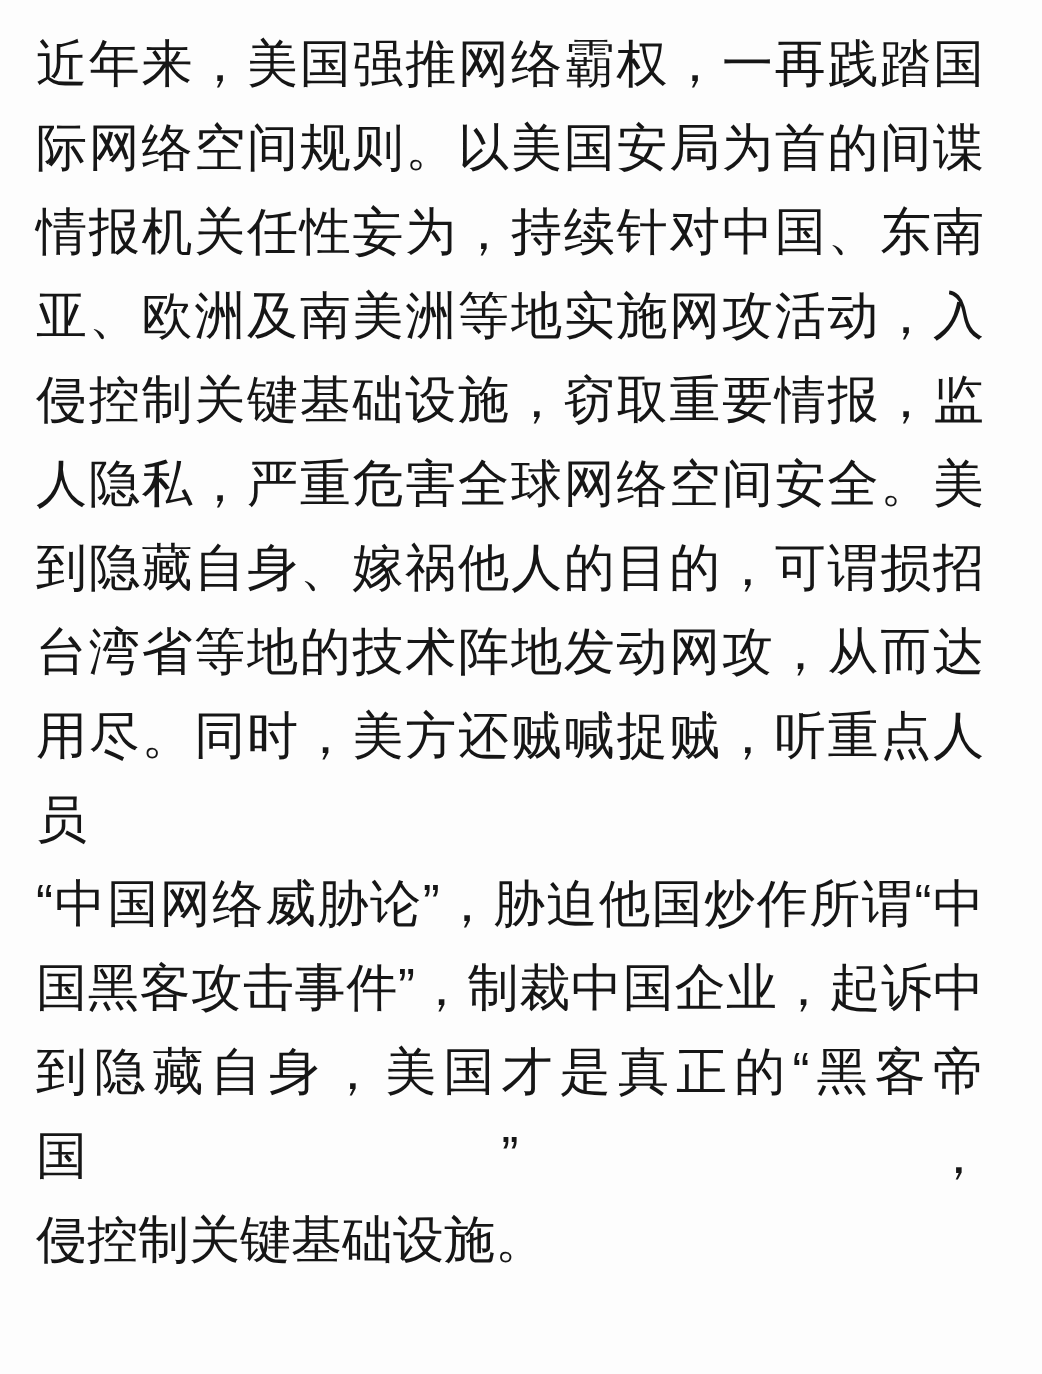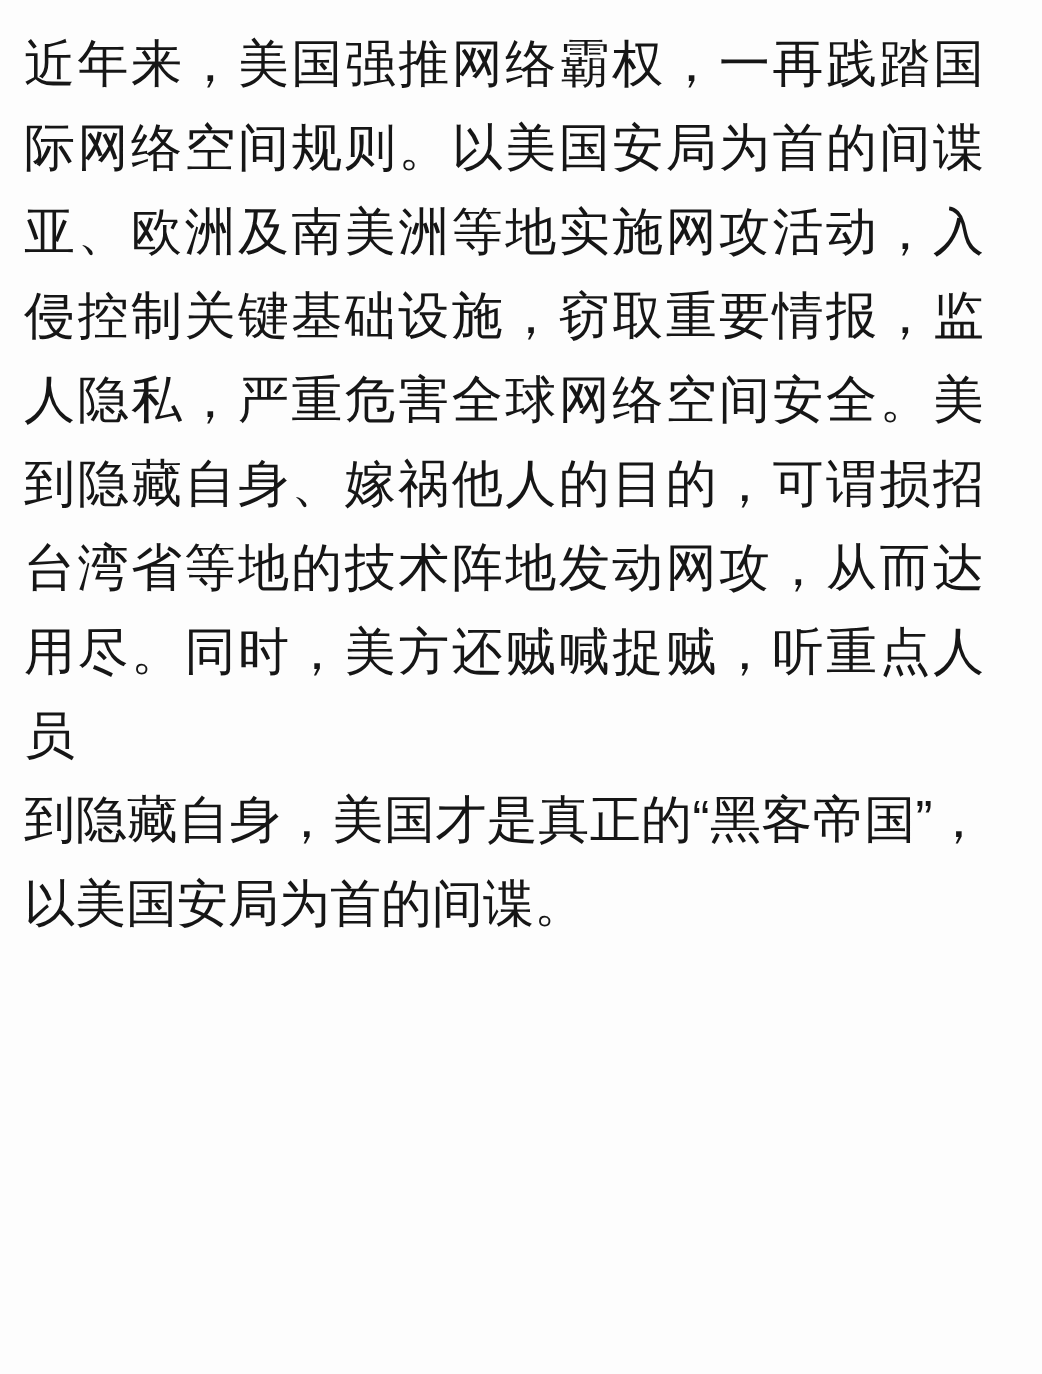--- a/index.html
+++ b/index.html
@@ -9,21 +9,21 @@
   body {
     width: 1042px;
     height: 1374px;
     background: #fdfdfd;
     overflow: hidden;
     font-family: "Liberation Sans", "DejaVu Sans", sans-serif;
   }
   .article {
     box-sizing: border-box;
     width: 1000px;
-    padding: 22px 16px 0 24px;
+    padding: 22px 16px 0 36px;
     color: #161616;
     font-size: 51px;
     line-height: 84px;
     font-weight: 400;
     -webkit-font-smoothing: antialiased;
   }
   .text-line {
     text-align: justify;
     text-align-last: justify;
     text-justify: inter-character;
@@ -32,21 +32,24 @@
     text-align: left;
     text-align-last: left;
   }
 </style>
 </head>
 <body>
 
 <div class="article">
   <div class="text-line">近年来，美国强推网络霸权，一再践踏国</div>
   <div class="text-line">际网络空间规则。以美国安局为首的间谍</div>
+  <div class="text-line">情报机关任性妄为，持续针对中国、东南</div>
   <div class="text-line">亚、欧洲及南美洲等地实施网攻活动，入</div>
   <div class="text-line">侵控制关键基础设施，窃取重要情报，监</div>
   <div class="text-line">人隐私，严重危害全球网络空间安全。美</div>
   <div class="text-line">到隐藏自身、嫁祸他人的目的，可谓损招</div>
   <div class="text-line">台湾省等地的技术阵地发动网攻，从而达</div>
   <div class="text-line">用尽。同时，美方还贼喊捉贼，听重点人员</div>
+  <div class="text-line">“中国网络威胁论”，胁迫他国炒作所谓“中</div>
+  <div class="text-line">国黑客攻击事件”，制裁中国企业，起诉中</div>
   <div class="text-line">到隐藏自身，美国才是真正的“黑客帝国”，</div>
-  <div class="text-line last">以美国安局为首的间谍。</div>
+  <div class="text-line last">侵控制关键基础设施。</div>
 </div>
 
 </body></html>

